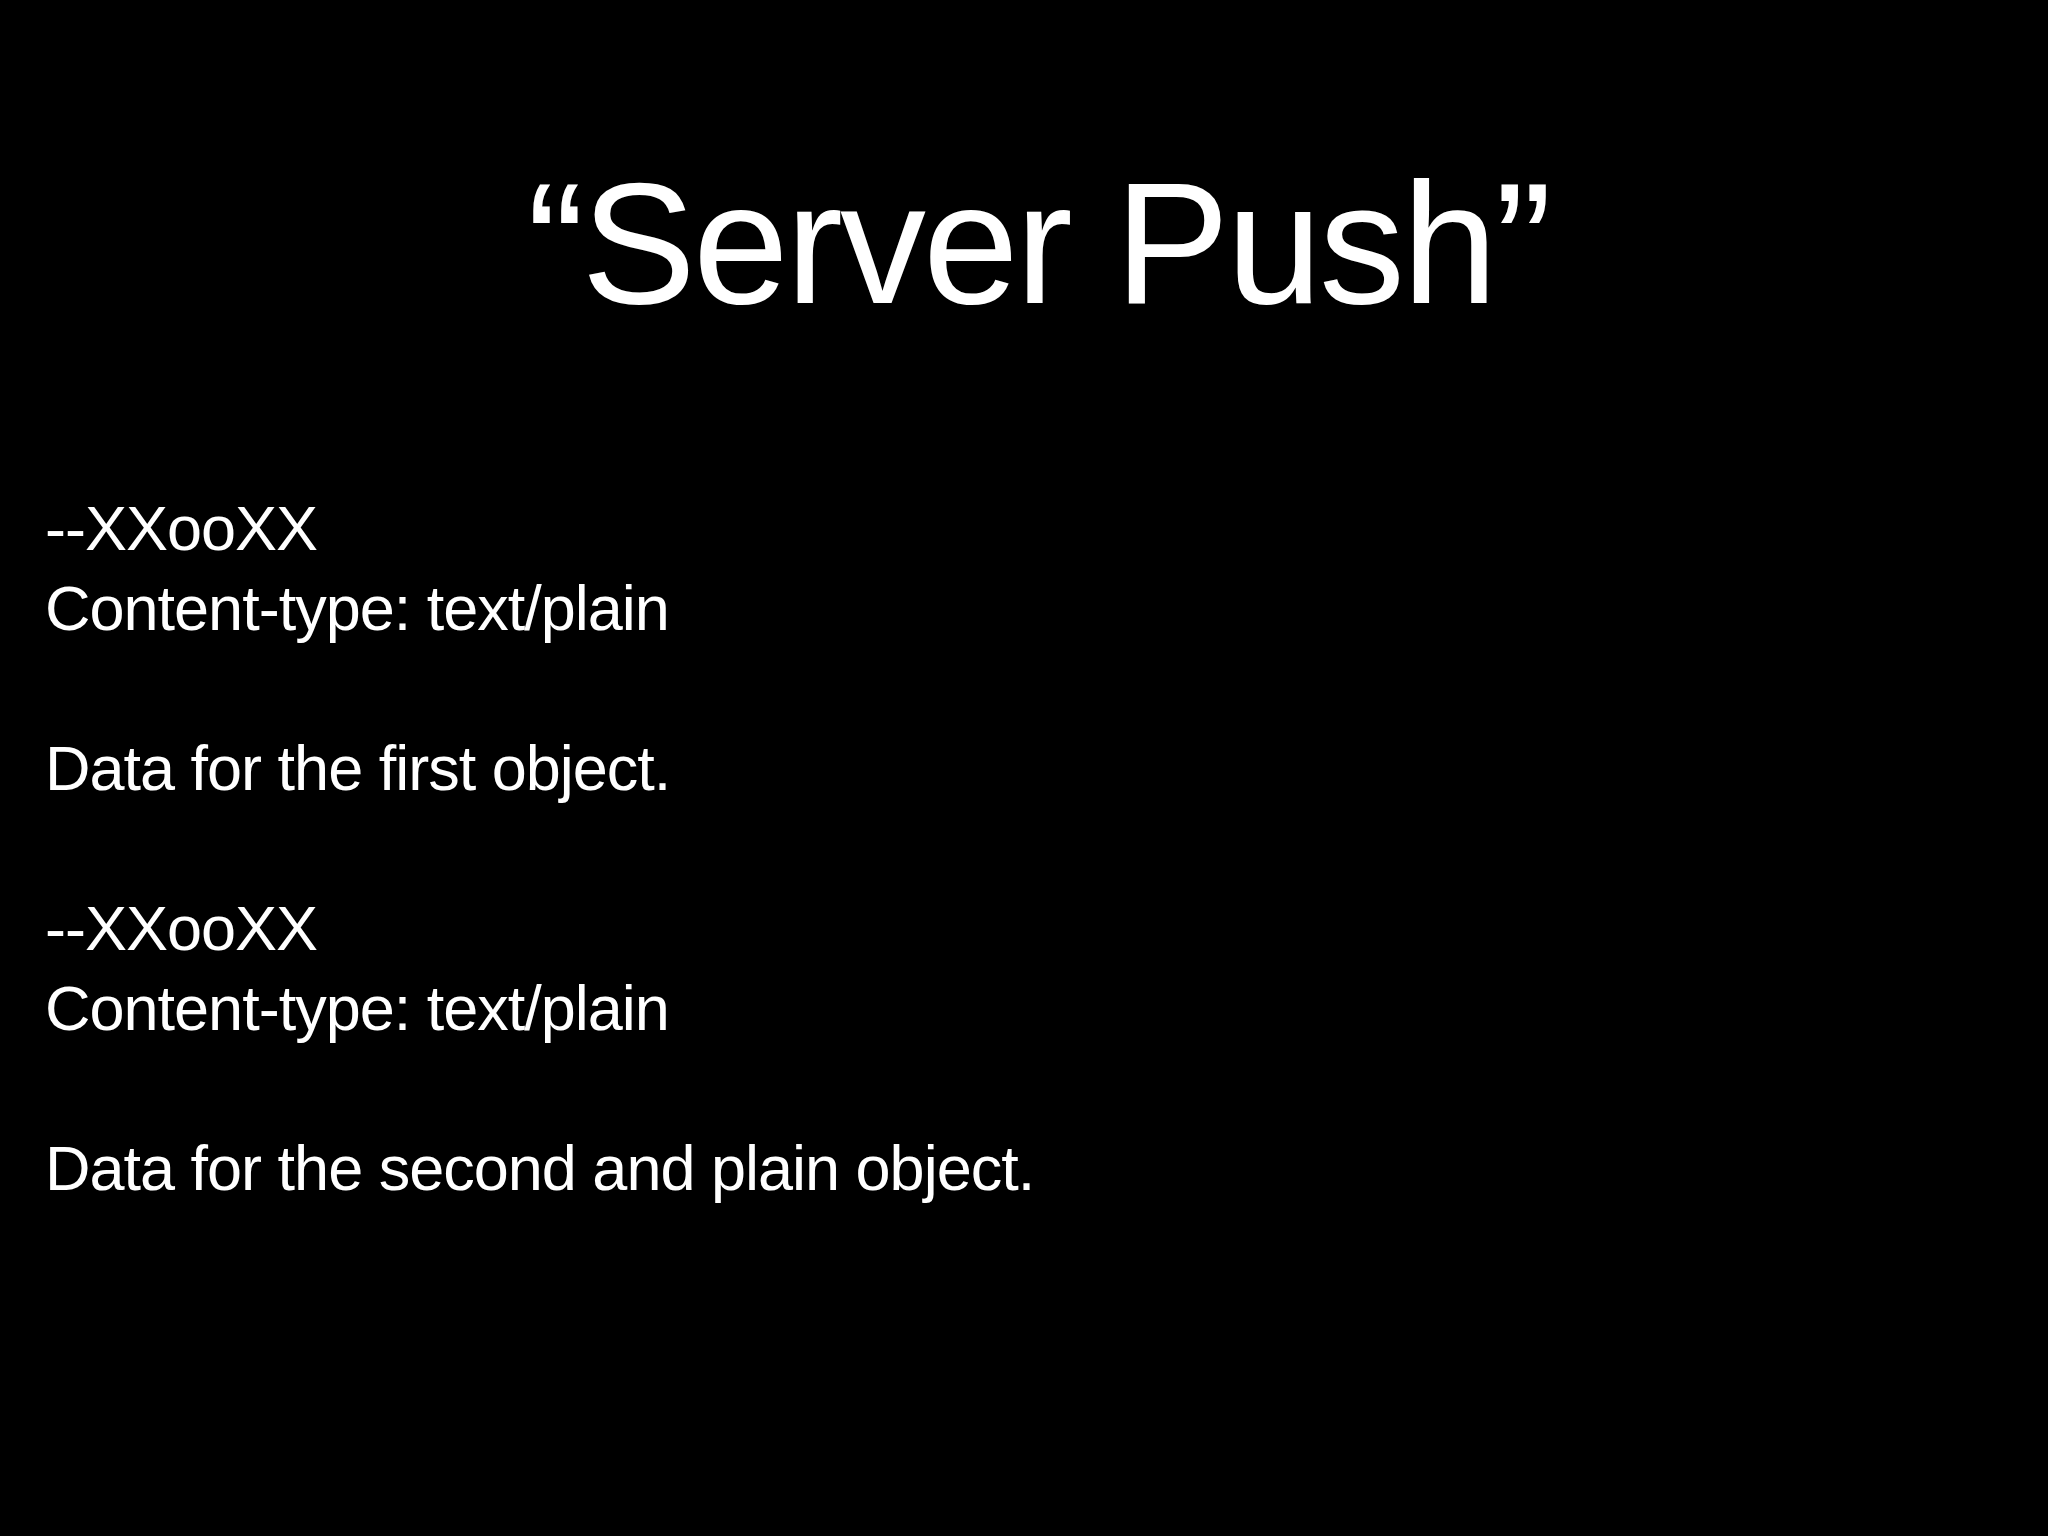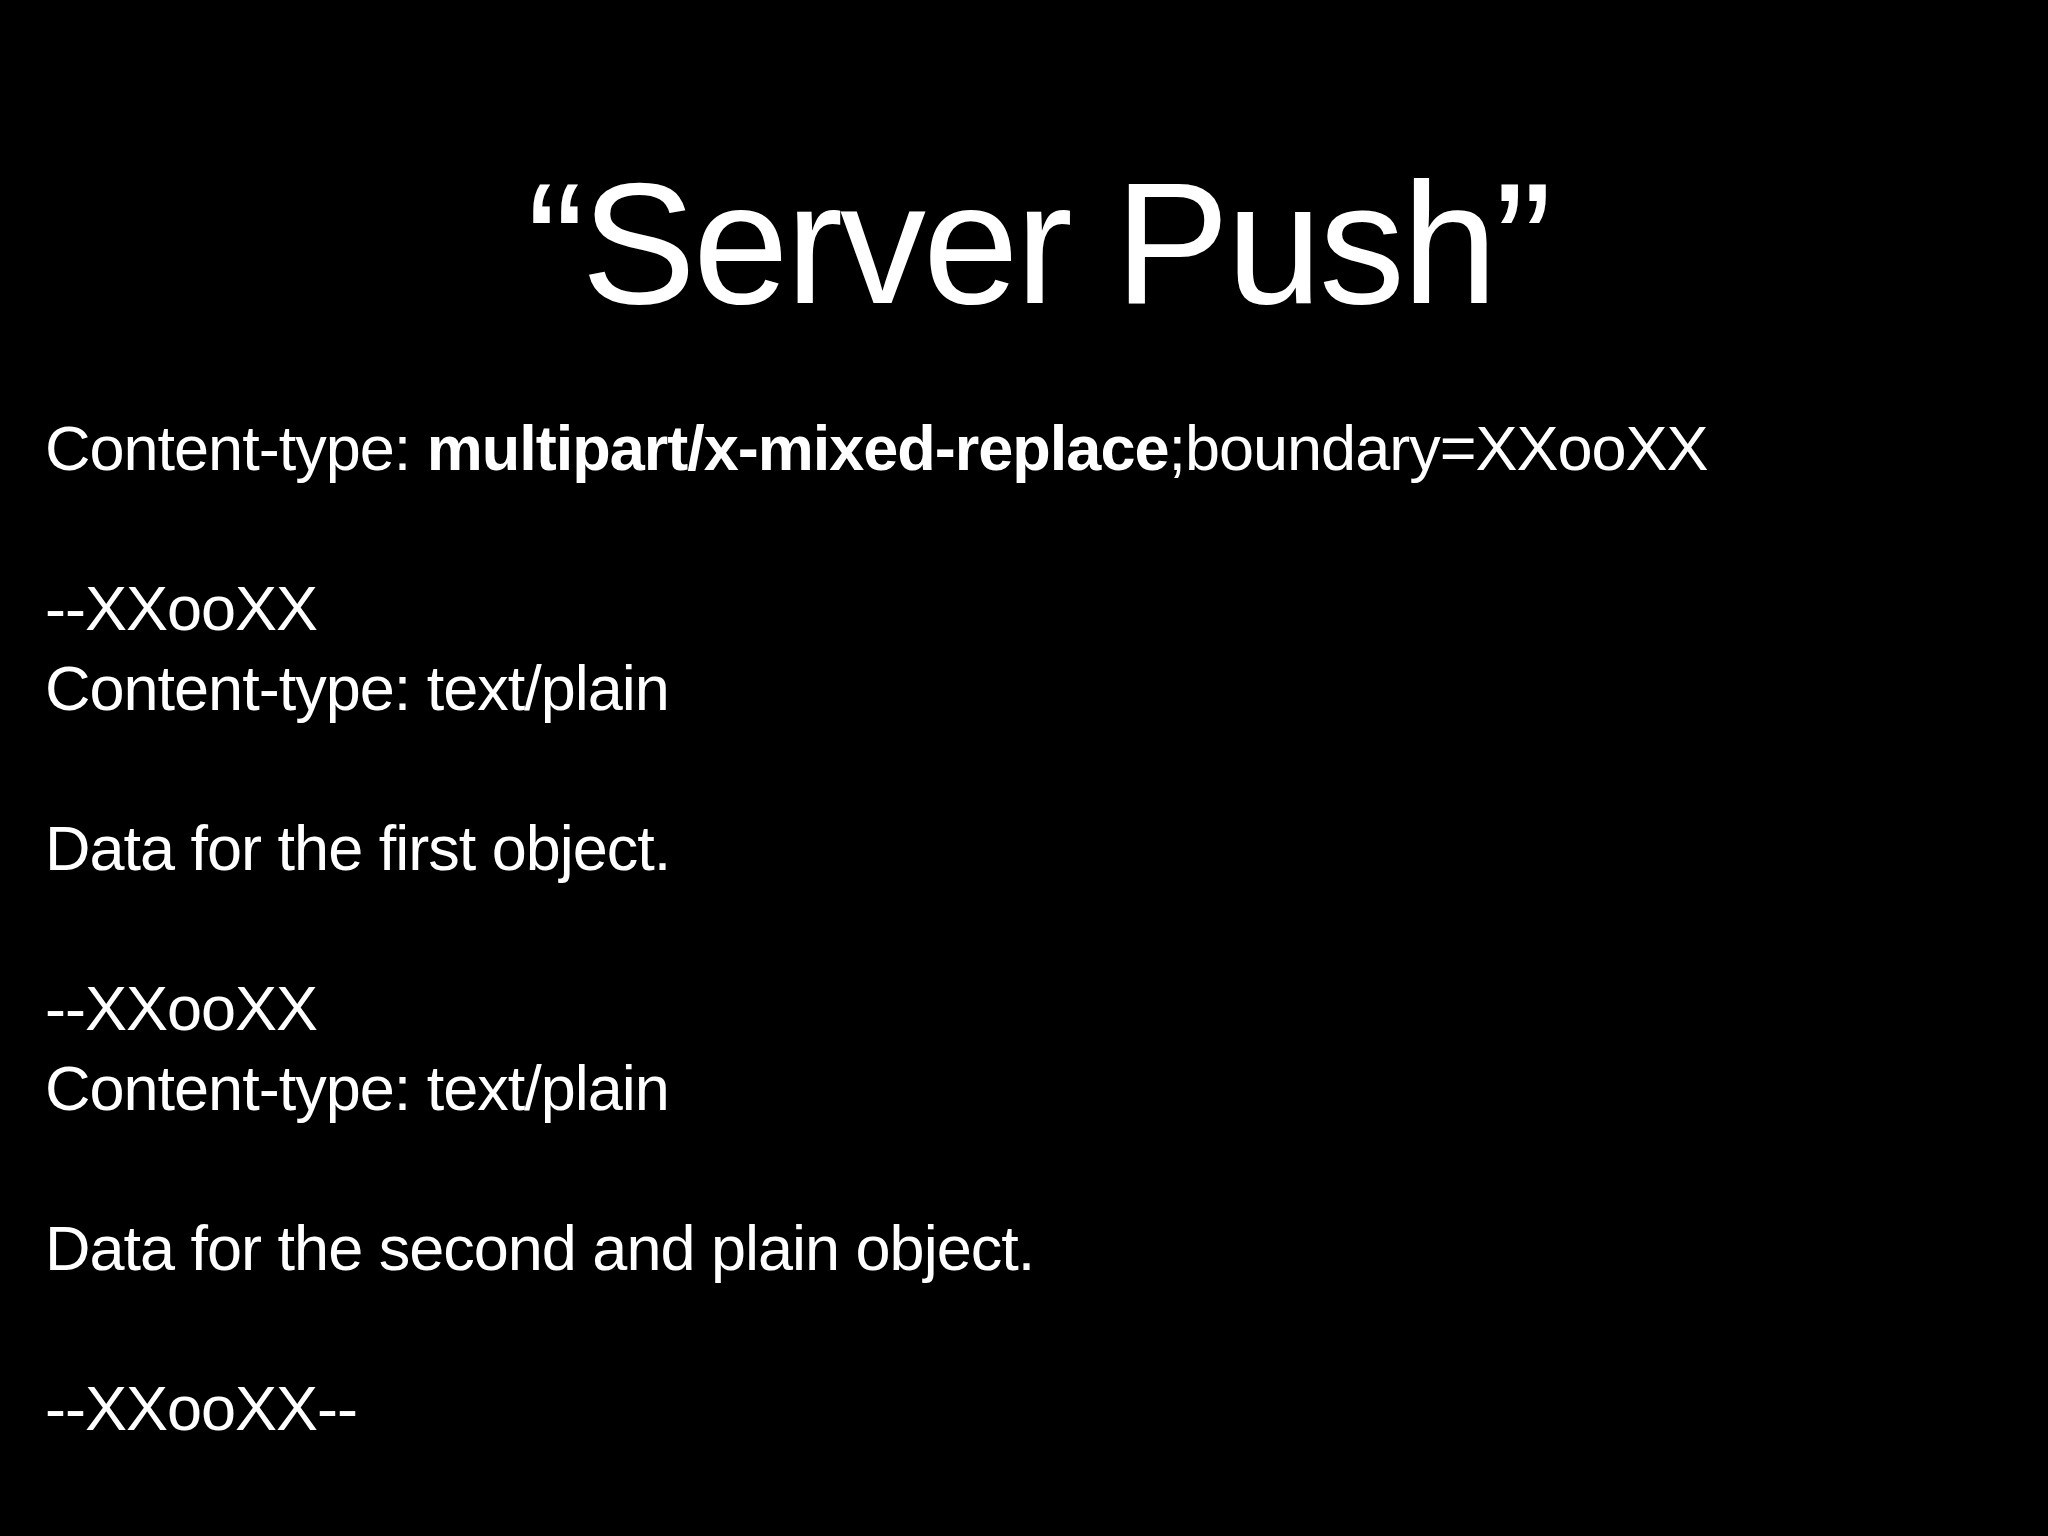--- a/index.html
+++ b/index.html
@@ -57,21 +57,20 @@
 </style>
 </head>
 <body>
 
 <div class="slide">
 
   <h1 class="title">“Server Push”</h1>
 
   <div class="body-text">
 
-    <div class="line"><span>Content-type: </span><span class="bold">multipart/x-mixed-replace</span><span>;boundary=XXooXX</span></div>
 
     <div class="spacer"></div>
 
     <div class="line">--XXooXX</div>
 
     <div class="line">Content-type: text/plain</div>
 
     <div class="spacer"></div>
 
     <div class="line">Data for the first object.</div>
@@ -81,16 +80,15 @@
     <div class="line">--XXooXX</div>
 
     <div class="line">Content-type: text/plain</div>
 
     <div class="spacer"></div>
 
     <div class="line">Data for the second and plain object.</div>
 
     <div class="spacer"></div>
 
-    <div class="line">--XXooXX--</div>
 
   </div>
 </div>
 
 </body></html>

